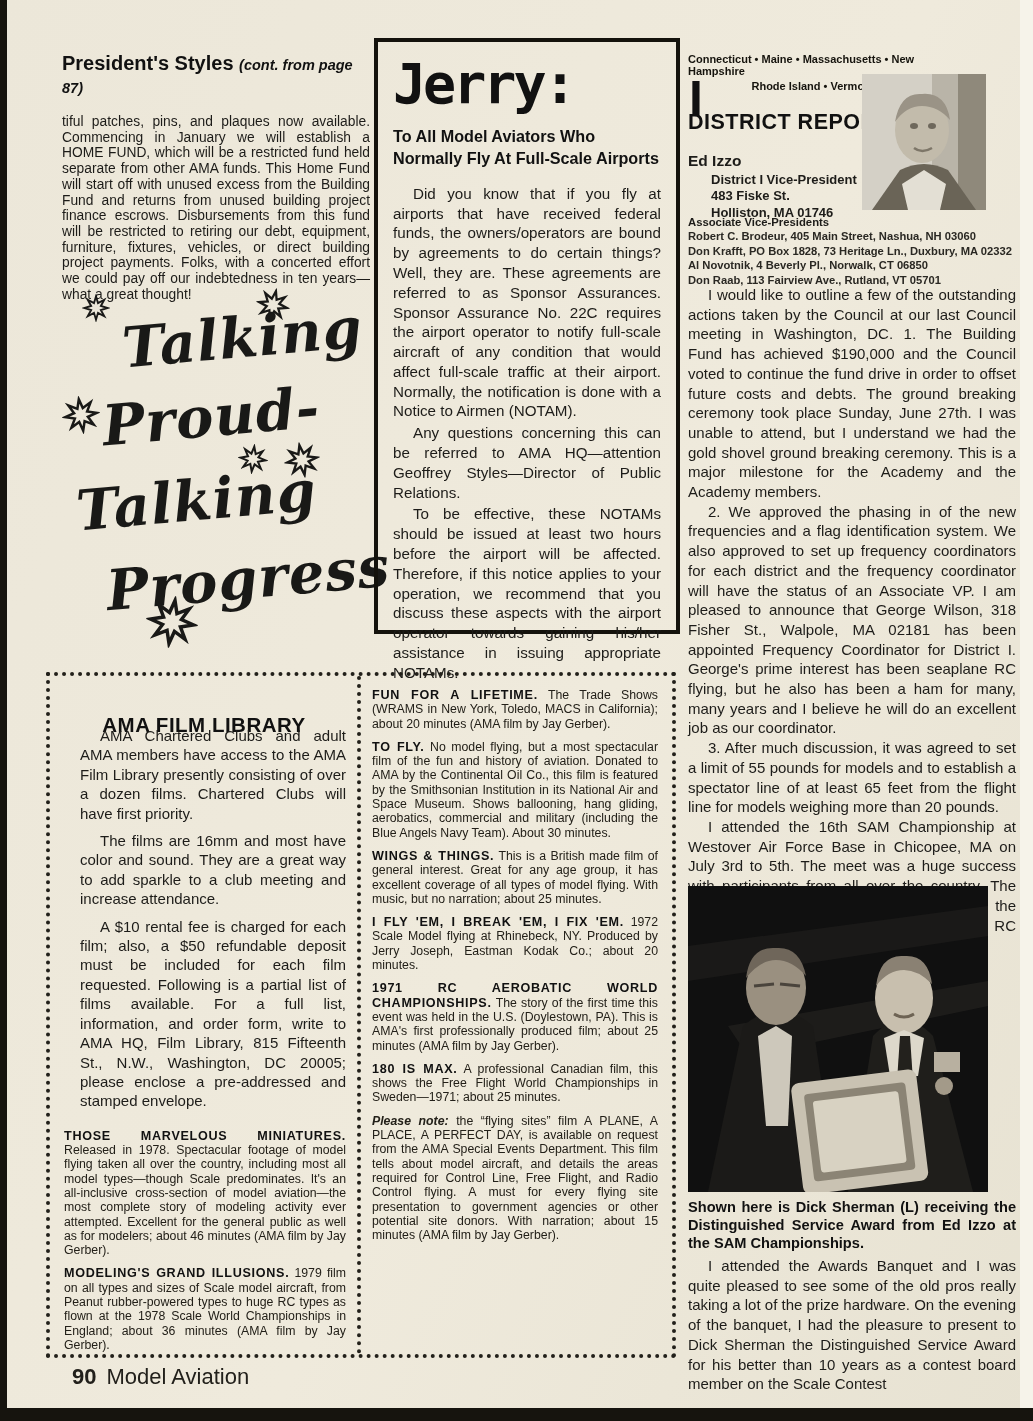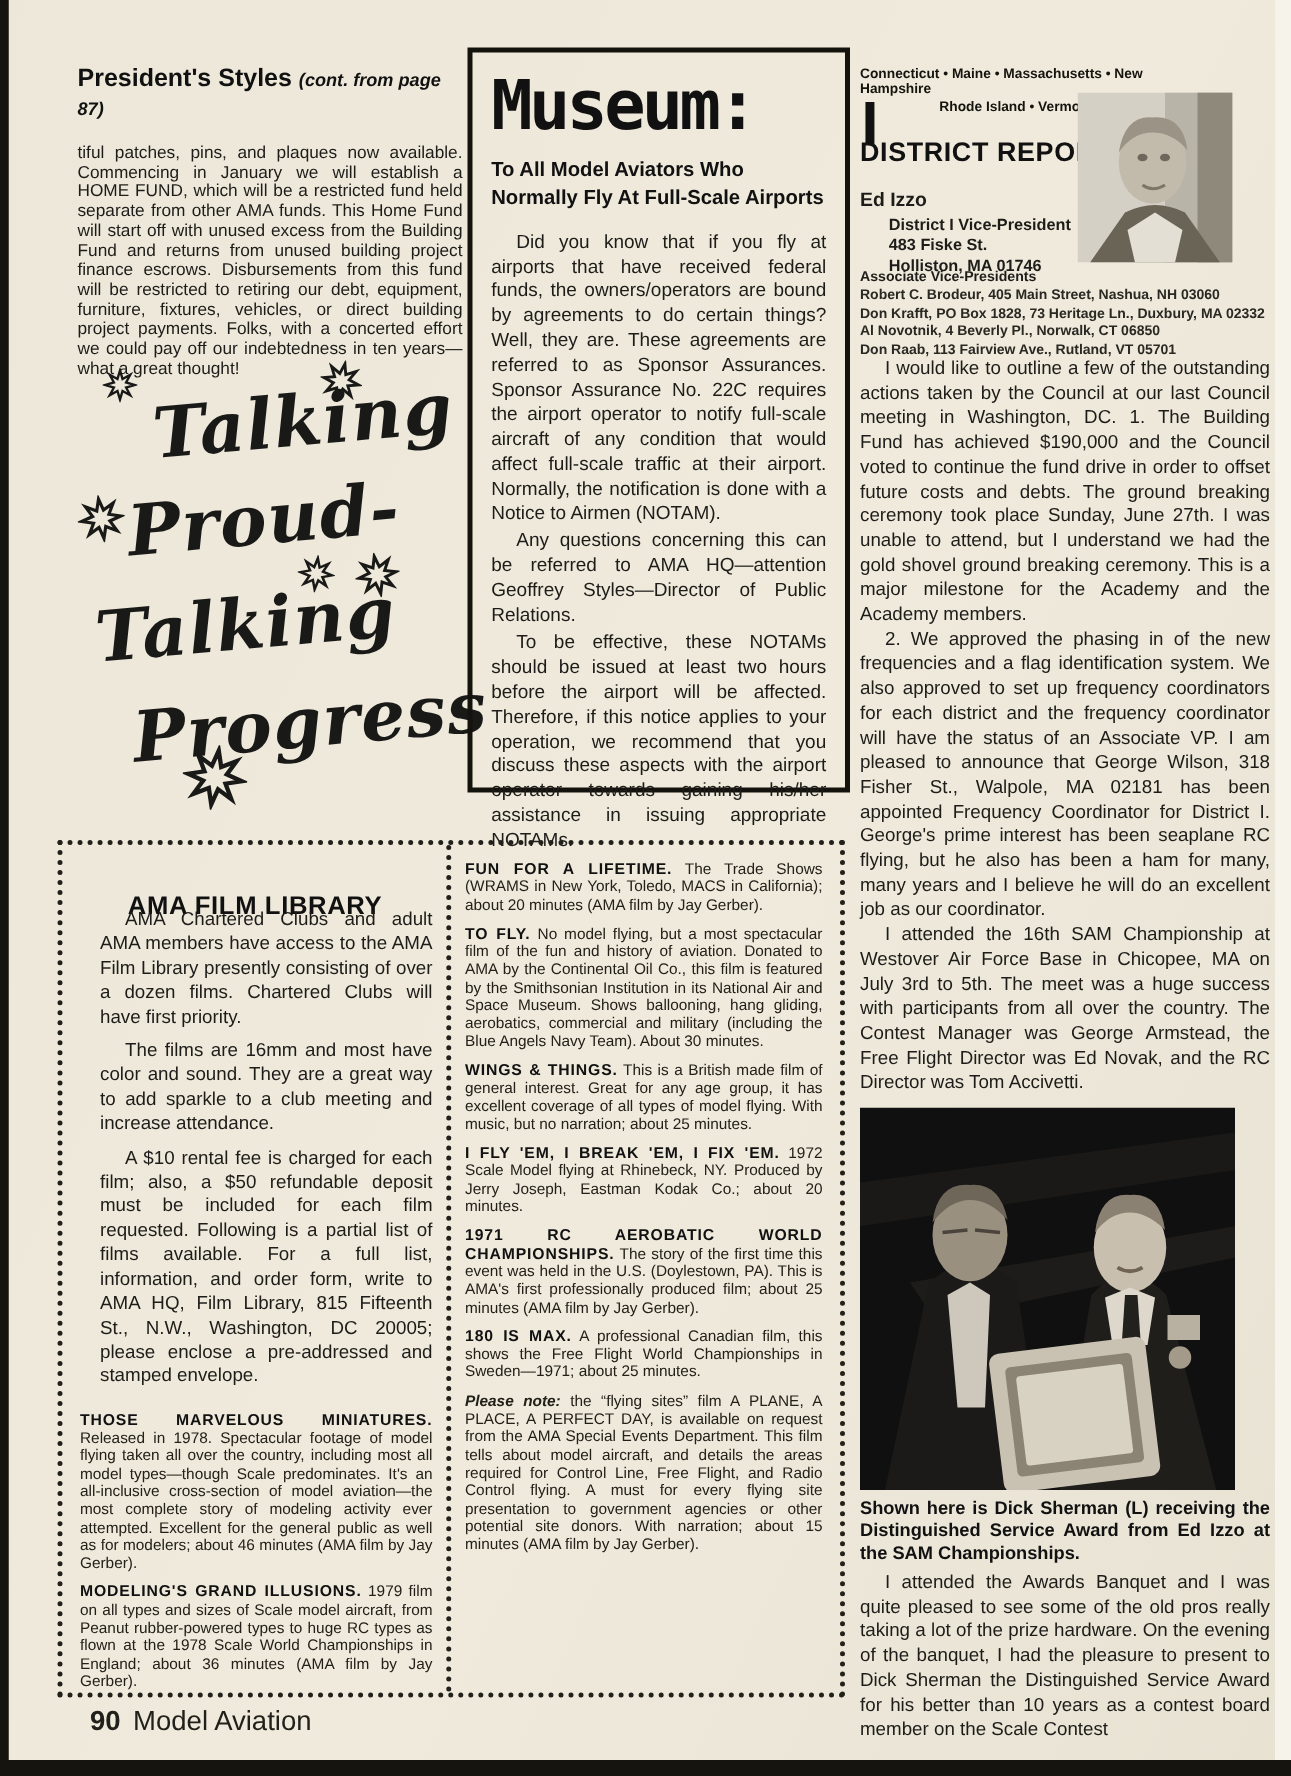--- a/index.html
+++ b/index.html
@@ -109,21 +109,21 @@
       </svg>
     <svg class="star" style="left:284px;top:442px;width:36px;height:36px;transform:rotate(-10deg);" viewBox="0 0 120 120">
         <polygon points="60,10 68.6,39.2 95.4,24.6 80.8,51.4 110,60 80.8,68.6 95.4,95.4 68.6,80.8 60,110 51.4,80.8 24.6,95.4 39.2,68.6 10,60 39.2,51.4 24.6,24.6 51.4,39.2" fill="none" stroke="#191917" stroke-width="8"></polygon>
       </svg>
     <svg class="star" style="left:146px;top:596px;width:52px;height:52px;transform:rotate(8deg);" viewBox="0 0 120 120">
         <polygon points="60,10 68.6,39.2 95.4,24.6 80.8,51.4 110,60 80.8,68.6 95.4,95.4 68.6,80.8 60,110 51.4,80.8 24.6,95.4 39.2,68.6 10,60 39.2,51.4 24.6,24.6 51.4,39.2" fill="none" stroke="#191917" stroke-width="8"></polygon>
       </svg>
   </div>
 
   <section class="notice">
-    <h1 class="notice-title">Museum:</h1>
+    <h1 class="notice-title">Jerry:</h1>
     <p class="notice-sub">To All Model Aviators Who Normally Fly At Full-Scale Airports</p>
     <p class="body">Did you know that if you fly at airports that have received federal funds, the owners/operators are bound by agreements to do certain things? Well, they are. These agreements are referred to as Sponsor Assurances. Sponsor Assurance No. 22C requires the airport operator to notify full-scale aircraft of any condition that would affect full-scale traffic at their airport. Normally, the notification is done with a Notice to Airmen (NOTAM).</p>
     <p class="body">Any questions concerning this can be referred to AMA HQ—attention Geoffrey Styles—Director of Public Relations.</p>
     <p class="body">To be effective, these NOTAMs should be issued at least two hours before the airport will be affected. Therefore, if this notice applies to your operation, we recommend that you discuss these aspects with the airport operator towards gaining his/her assistance in issuing appropriate NOTAMs.</p>
   </section>
 
   <div class="states">
     <span>Connecticut • Maine • Massachusetts • New Hampshire</span>
     <span class="l2">Rhode Island • Vermont</span>
   </div>
@@ -154,20 +154,21 @@
     <p class="assoc-h">Associate Vice-Presidents</p>
     <p class="assoc-line">Robert C. Brodeur, 405 Main Street, Nashua, NH 03060</p>
     <p class="assoc-line">Don Krafft, PO Box 1828, 73 Heritage Ln., Duxbury, MA 02332</p>
     <p class="assoc-line">Al Novotnik, 4 Beverly Pl., Norwalk, CT 06850</p>
     <p class="assoc-line">Don Raab, 113 Fairview Ave., Rutland, VT 05701</p>
   </div>
 
   <div class="dr-flow">
     <p>I would like to outline a few of the outstanding actions taken by the Council at our last Council meeting in Washington, DC. 1. The Building Fund has achieved $190,000 and the Council voted to continue the fund drive in order to offset future costs and debts. The ground breaking ceremony took place Sunday, June 27th. I was unable to attend, but I understand we had the gold shovel ground breaking ceremony. This is a major milestone for the Academy and the Academy members.</p>
     <p>2. We approved the phasing in of the new frequencies and a flag identification system. We also approved to set up frequency coordinators for each district and the frequency coordinator will have the status of an Associate VP. I am pleased to announce that George Wilson, 318 Fisher St., Walpole, MA 02181 has been appointed Frequency Coordinator for District I. George's prime interest has been seaplane RC flying, but he also has been a ham for many, many years and I believe he will do an excellent job as our coordinator.</p>
+    <p>3. After much discussion, it was agreed to set a limit of 55 pounds for models and to establish a spectator line of at least 65 feet from the flight line for models weighing more than 20 pounds.</p>
     <p>I attended the 16th SAM Championship at Westover Air Force Base in Chicopee, MA on July 3rd to 5th. The meet was a huge success with participants from all over the country. The Contest Manager was George Armstead, the Free Flight Director was Ed Novak, and the RC Director was Tom Accivetti.</p>
   </div>
 
   <svg class="award" viewBox="0 0 300 306" preserveAspectRatio="none">
     <rect width="300" height="306" fill="#101010"></rect>
     <path d="M0 60 L300 20 L300 50 L0 95 Z" fill="#1d1c1a" opacity="0.8"></path>
     <path d="M40 140 L300 95 L300 120 L60 170 Z" fill="#232220" opacity="0.7"></path>
     <path d="M20 306 L55 140 Q90 110 125 140 L150 306 Z" fill="#1b1a18"></path>
     <ellipse cx="88" cy="102" rx="30" ry="37" fill="#9a9080"></ellipse>
     <path d="M58 92 Q62 60 88 62 Q112 60 118 90 Q104 74 88 74 Q72 74 58 92 Z" fill="#6f665a"></path>

